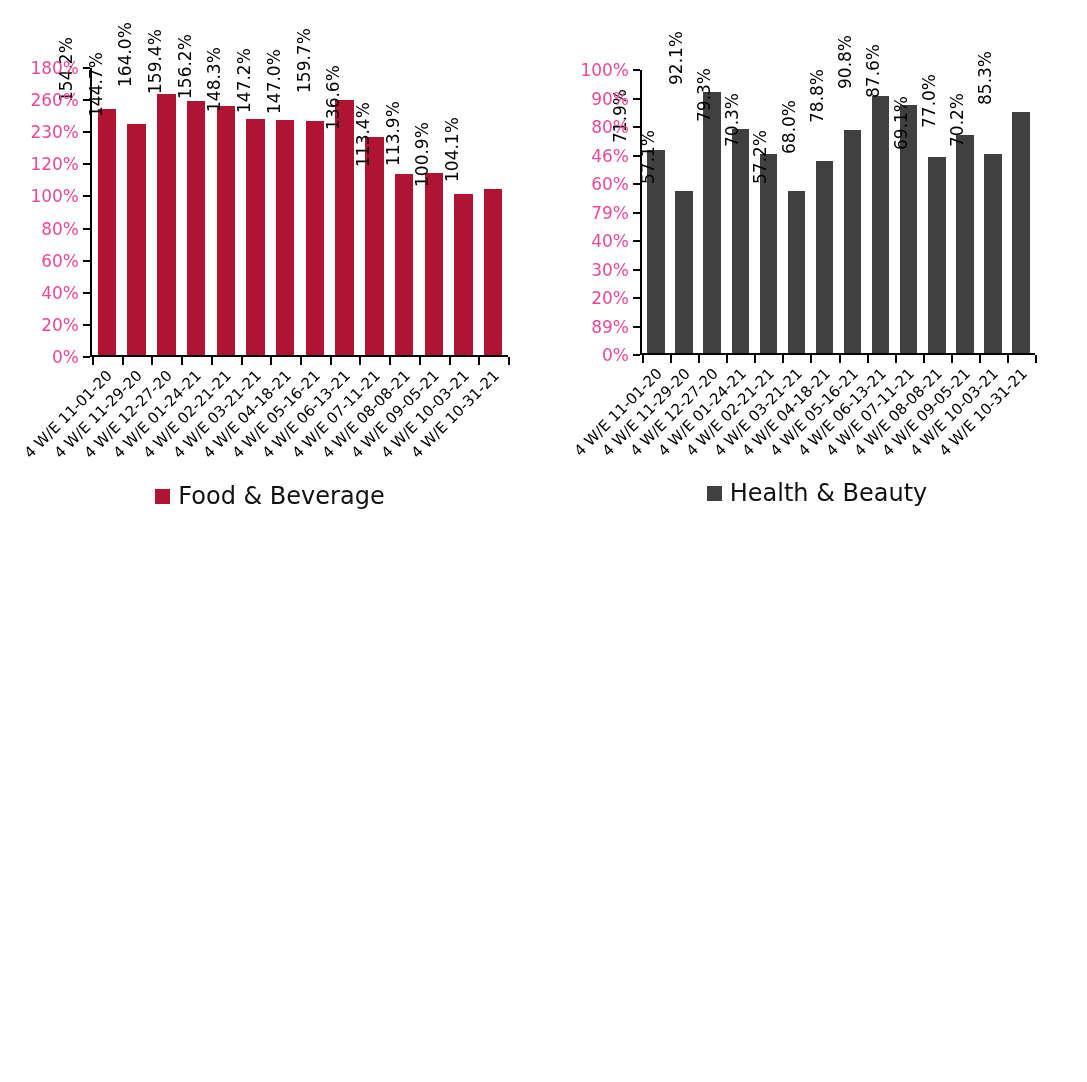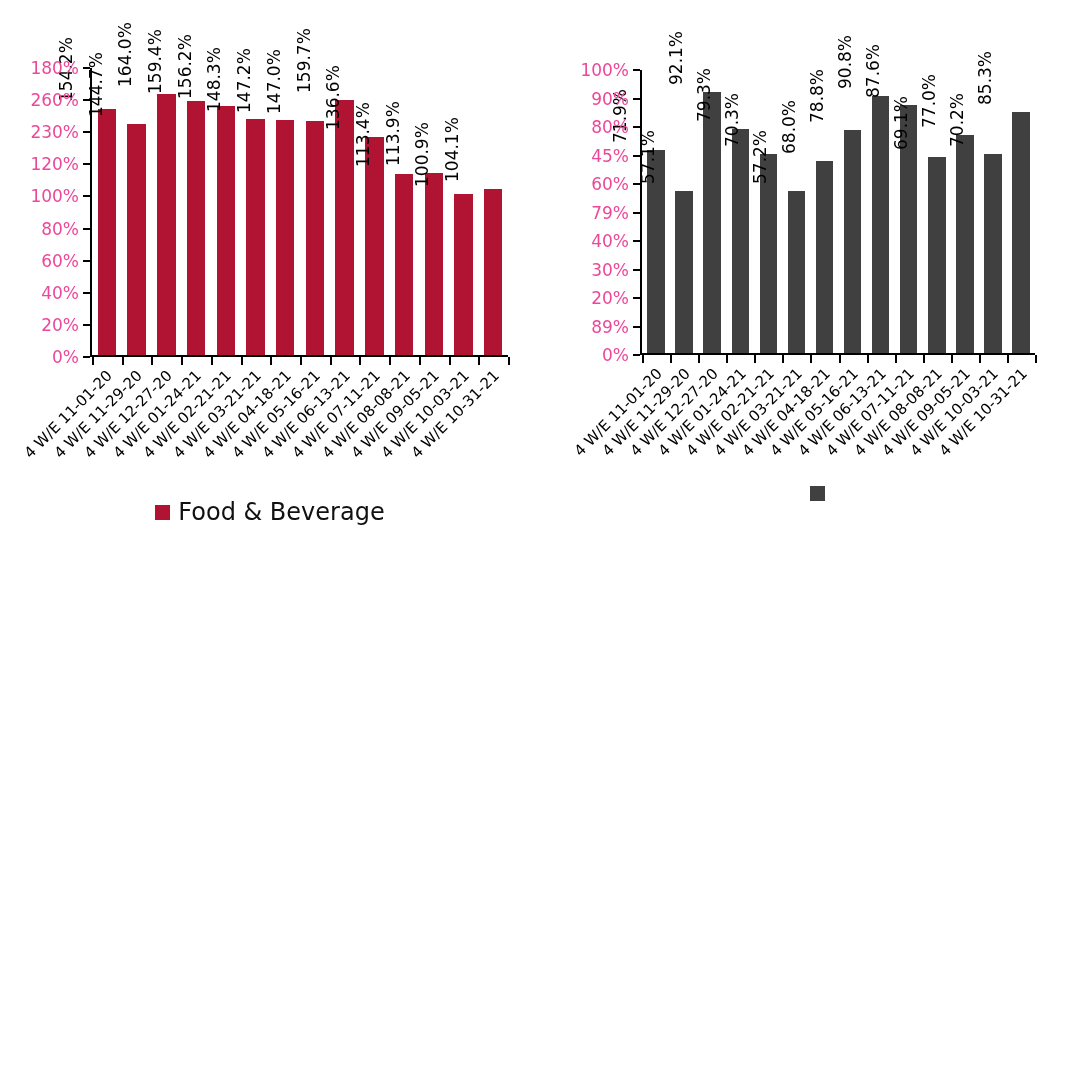--- a/index.html
+++ b/index.html
@@ -301,21 +301,21 @@
       <div class="xtick" style="left: 180.286px;"></div>
       <div class="xtick" style="left: 210px;"></div>
       <div class="xtick" style="left: 239.714px;"></div>
       <div class="xtick" style="left: 269.429px;"></div>
       <div class="xtick" style="left: 299.143px;"></div>
       <div class="xtick" style="left: 328.857px;"></div>
       <div class="xtick" style="left: 358.571px;"></div>
       <div class="xtick" style="left: 388.286px;"></div>
       <div class="xtick" style="left: 418px;"></div>
     </div>
-  <div class="legend" style="left:0; top:497px; width:540px; height:30px;">
+  <div class="legend" style="left:0; top:481px; width:540px; height:30px;">
     <span class="legend-swatch" id="sw-0" style="background: rgb(176, 20, 50);"></span>
     <span class="legend-text">Food &amp; Beverage</span>
   </div>
 </div>
 
 <div class="chart-block" style="left:547px; top:0; width:540px; height:520px;">
   <div class="plot" id="plot-1" style="left:93px; top:70px; width:395px; height:285px;">
     <div class="axis-line-y"></div>
     <div class="axis-line-x"></div>
     <div class="bars" id="bars-1">
@@ -442,21 +442,21 @@
       <div class="ylabel" style="top: 80%;">20%</div>
       <div class="ytick" style="top: calc(70% - 1px);"></div>
       <div class="ylabel" style="top: 70%;">30%</div>
       <div class="ytick" style="top: calc(60% - 1px);"></div>
       <div class="ylabel" style="top: 60%;">40%</div>
       <div class="ytick" style="top: calc(50% - 1px);"></div>
       <div class="ylabel" style="top: 50%;">79%</div>
       <div class="ytick" style="top: calc(40% - 1px);"></div>
       <div class="ylabel" style="top: 40%;">60%</div>
       <div class="ytick" style="top: calc(30% - 1px);"></div>
-      <div class="ylabel" style="top: 30%;">45%</div>
+      <div class="ylabel" style="top: 30%;">46%</div>
       <div class="ytick" style="top: calc(20% - 1px);"></div>
       <div class="ylabel" style="top: 20%;">80%</div>
       <div class="ytick" style="top: calc(10% - 1px);"></div>
       <div class="ylabel" style="top: 10%;">90%</div>
       <div class="ytick" style="top: calc(0% - 1px);"></div>
       <div class="ylabel" style="top: 0%;">100%</div>
       <div class="xtick" style="left: 2px;"></div>
       <div class="xtick" style="left: 30.0714px;"></div>
       <div class="xtick" style="left: 58.1429px;"></div>
       <div class="xtick" style="left: 86.2143px;"></div>
@@ -467,19 +467,20 @@
       <div class="xtick" style="left: 226.571px;"></div>
       <div class="xtick" style="left: 254.643px;"></div>
       <div class="xtick" style="left: 282.714px;"></div>
       <div class="xtick" style="left: 310.786px;"></div>
       <div class="xtick" style="left: 338.857px;"></div>
       <div class="xtick" style="left: 366.929px;"></div>
       <div class="xtick" style="left: 395px;"></div>
     </div>
   <div class="legend" style="left:0; top:478px; width:540px; height:30px;">
     <span class="legend-swatch" id="sw-1" style="background: rgb(64, 64, 64);"></span>
+    <span class="legend-text">Health &amp; Beauty</span>
   </div>
 </div>
 
 <div class="chart-block" style="left:273px; top:556px; width:540px; height:520px;">
   
   
 </div>
 
 </body></html>

